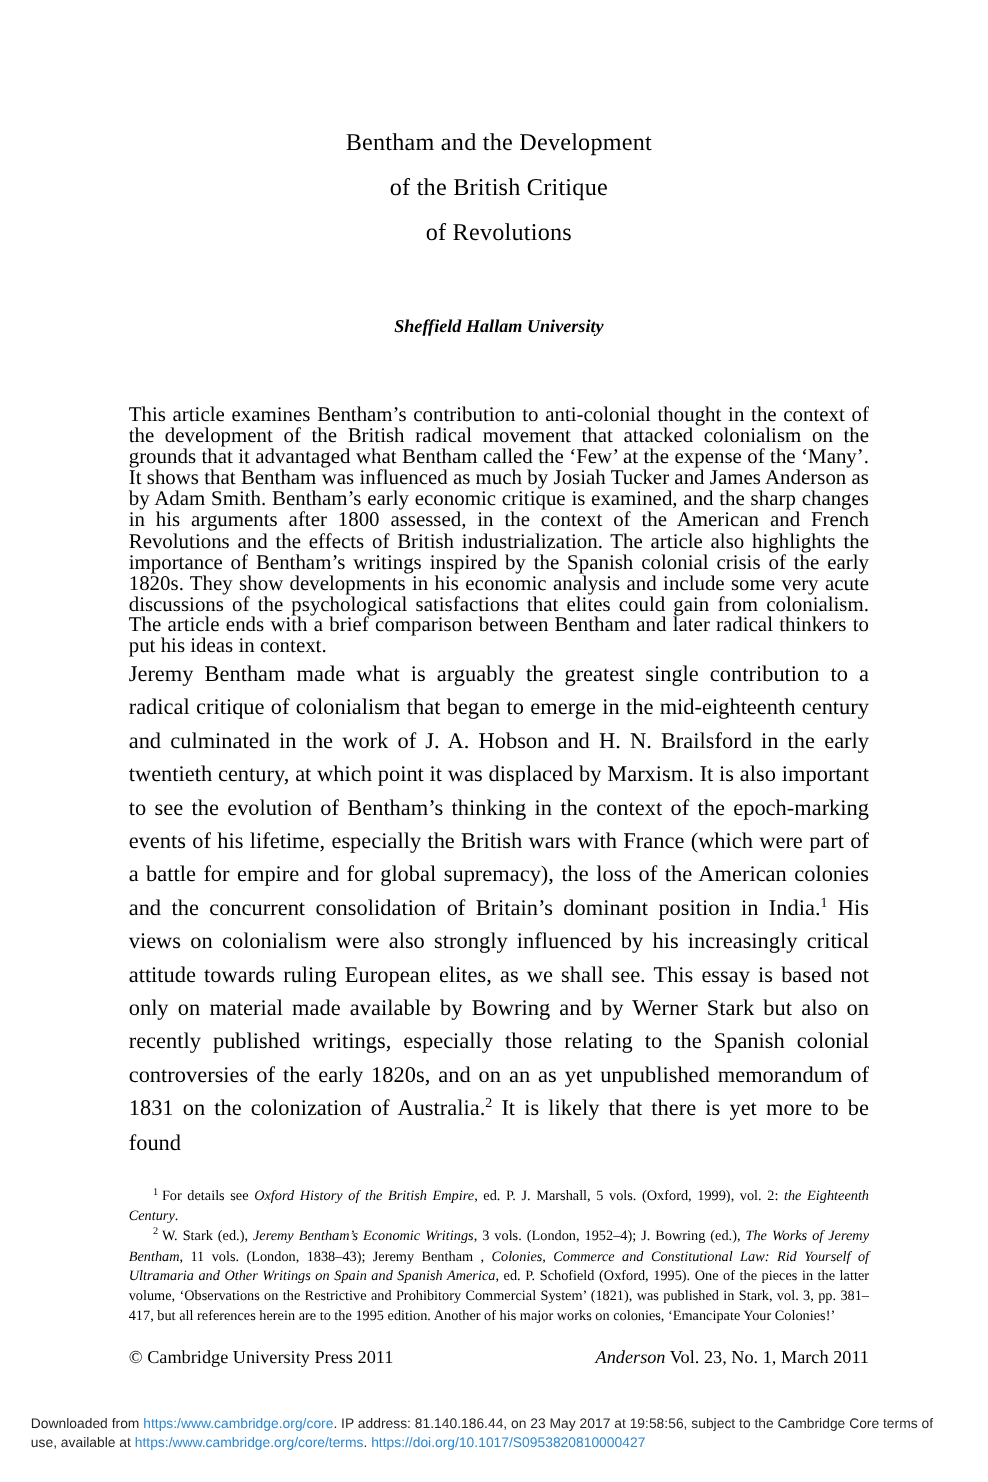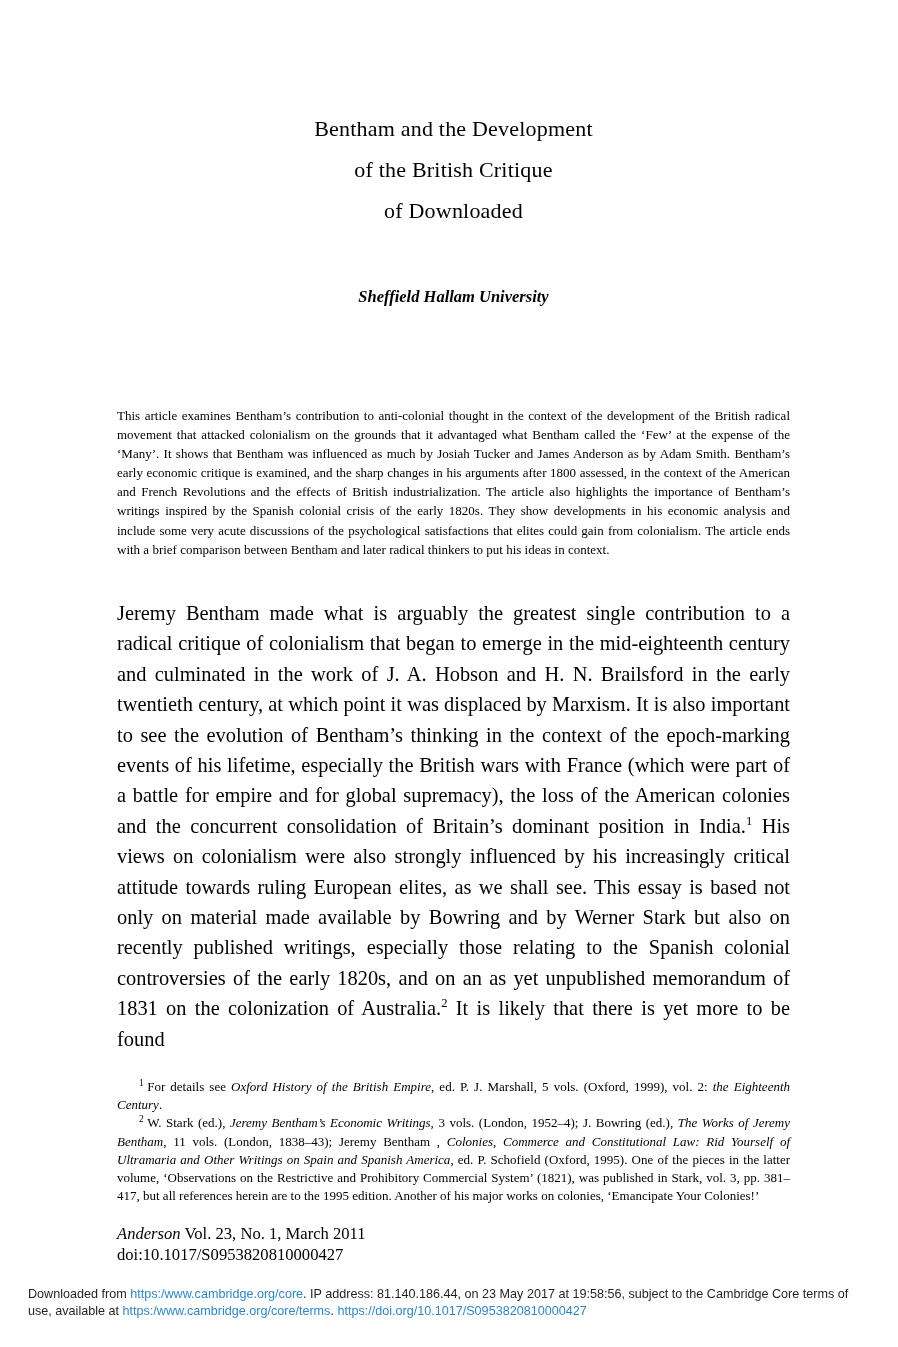--- a/index.html
+++ b/index.html
@@ -58,26 +58,25 @@
     font-size: 16.5px;
     font-weight: bold;
   }
 
   
   .abstract {
     position: absolute;
     left: 117px;
     top: 368px;
     width: 673px;
-    font-size: 13px;
+    font-size: 19px;
     line-height: 19.1px;
     text-align: justify;
     text-justify: inter-word;
     hyphens: none;
-    margin-top: 38px;
   }
 
   
   .body-text {
     position: absolute;
     left: 117px;
     top: 598px;
     width: 673px;
     font-size: 20.4px;
     line-height: 30.4px;
@@ -149,40 +148,40 @@
   }
 </style>
 </head>
 <body>
 
 <div class="page">
 
   <div class="title-block">
     <div class="title-line">Bentham and the Development</div>
     <div class="title-line">of the British Critique</div>
-    <div class="title-line">of Downloaded</div>
+    <div class="title-line">of Revolutions</div>
   </div>
 
   <div class="affiliation">Sheffield Hallam University</div>
 
   <div class="abstract">This article examines Bentham’s contribution to anti-colonial thought in the context of the development of the British radical movement that attacked colonialism on the grounds that it advantaged what Bentham called the ‘Few’ at the expense of the ‘Many’. It shows that Bentham was influenced as much by Josiah Tucker and James Anderson as by Adam Smith. Bentham’s early economic critique is examined, and the sharp changes in his arguments after 1800 assessed, in the context of the American and French Revolutions and the effects of British industrialization. The article also highlights the importance of Bentham’s writings inspired by the Spanish colonial crisis of the early 1820s. They show developments in his economic analysis and include some very acute discussions of the psychological satisfactions that elites could gain from colonialism. The article ends with a brief comparison between Bentham and later radical thinkers to put his ideas in context.</div>
 
   <div class="body-text"><span>Jeremy Bentham made what is arguably the greatest single contribution to a radical critique of colonialism that began to emerge in the mid-eighteenth century and culminated in the work of J. A. Hobson and H. N. Brailsford in the early twentieth century, at which point it was displaced by Marxism. It is also important to see the evolution of Bentham’s thinking in the context of the epoch-marking events of his lifetime, especially the British wars with France (which were part of a battle for empire and for global supremacy), the loss of the American colonies and the concurrent consolidation of Britain’s dominant position in India.</span><sup>1</sup><span> His views on colonialism were also strongly influenced by his increasingly critical attitude towards ruling European elites, as we shall see. This essay is based not only on material made available by Bowring and by Werner Stark but also on recently published writings, especially those relating to the Spanish colonial controversies of the early 1820s, and on an as yet unpublished memorandum of 1831 on the colonization of Australia.</span><sup>2</sup><span> It is likely that there is yet more to be found</span></div>
 
   <div class="footnotes">
     <div class="footnote">
       <span class="fn-num">1</span><span class="fn-body"><span>For details see </span><i>Oxford History of the British Empire</i><span>, ed. P. J. Marshall, 5 vols. (Oxford, 1999), vol. 2: </span><i>the Eighteenth Century</i><span>.</span></span>
     </div>
     <div class="footnote">
       <span class="fn-num">2</span><span class="fn-body"><span>W. Stark (ed.), </span><i>Jeremy Bentham’s Economic Writings</i><span>, 3 vols. (London, 1952–4); J. Bowring (ed.), </span><i>The Works of Jeremy Bentham</i><span>, 11 vols. (London, 1838–43); Jeremy Bentham , </span><i>Colonies, Commerce and Constitutional Law: Rid Yourself of Ultramaria and Other Writings on Spain and Spanish America</i><span>, ed. P. Schofield (Oxford, 1995). One of the pieces in the latter volume, ‘Observations on the Restrictive and Prohibitory Commercial System’ (1821), was published in Stark, vol. 3, pp. 381–417, but all references herein are to the 1995 edition. Another of his major works on colonies, ‘Emancipate Your Colonies!’</span></span>
     </div>
   </div>
 
   <div class="imprint">
     <div class="imprint-row">
+      <div class="imprint-left">© Cambridge University Press 2011</div>
       <div class="imprint-right"><span class="journal">Anderson</span><span> Vol. 23, No. 1, March 2011</span></div>
     </div>
-    <div class="doi-line">doi:10.1017/S0953820810000427</div>
   </div>
 
   <div class="download-footer"><span>Downloaded from </span><span class="lnk">https:/www.cambridge.org/core</span><span>. IP address: 81.140.186.44, on 23 May 2017 at 19:58:56, subject to the Cambridge Core terms of use, available at </span><span class="lnk">https:/www.cambridge.org/core/terms</span><span>. </span><span class="lnk">https://doi.org/10.1017/S0953820810000427</span></div>
 
 </div>
 
 </body></html>

